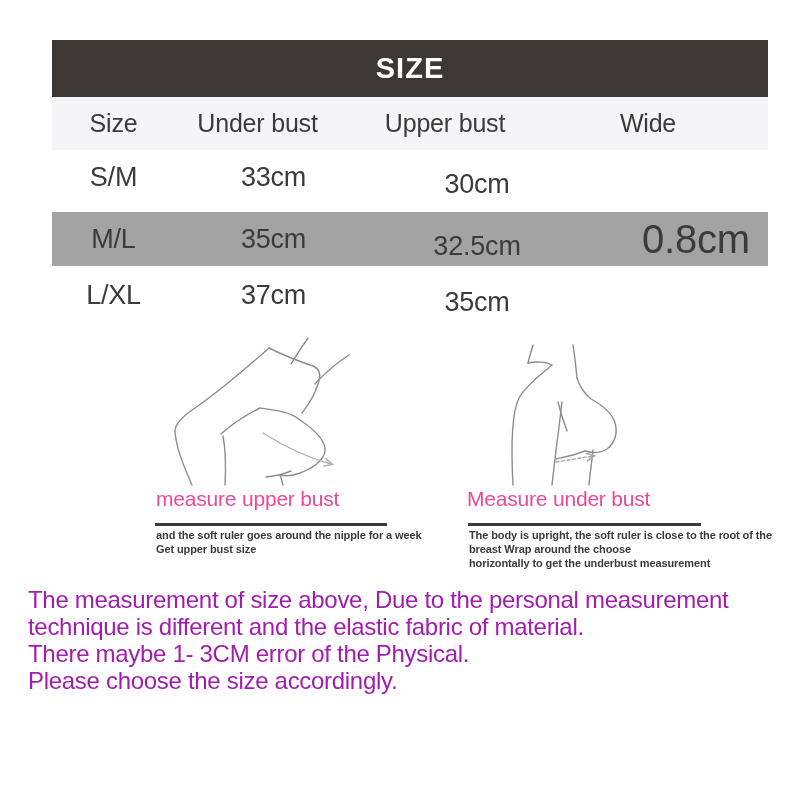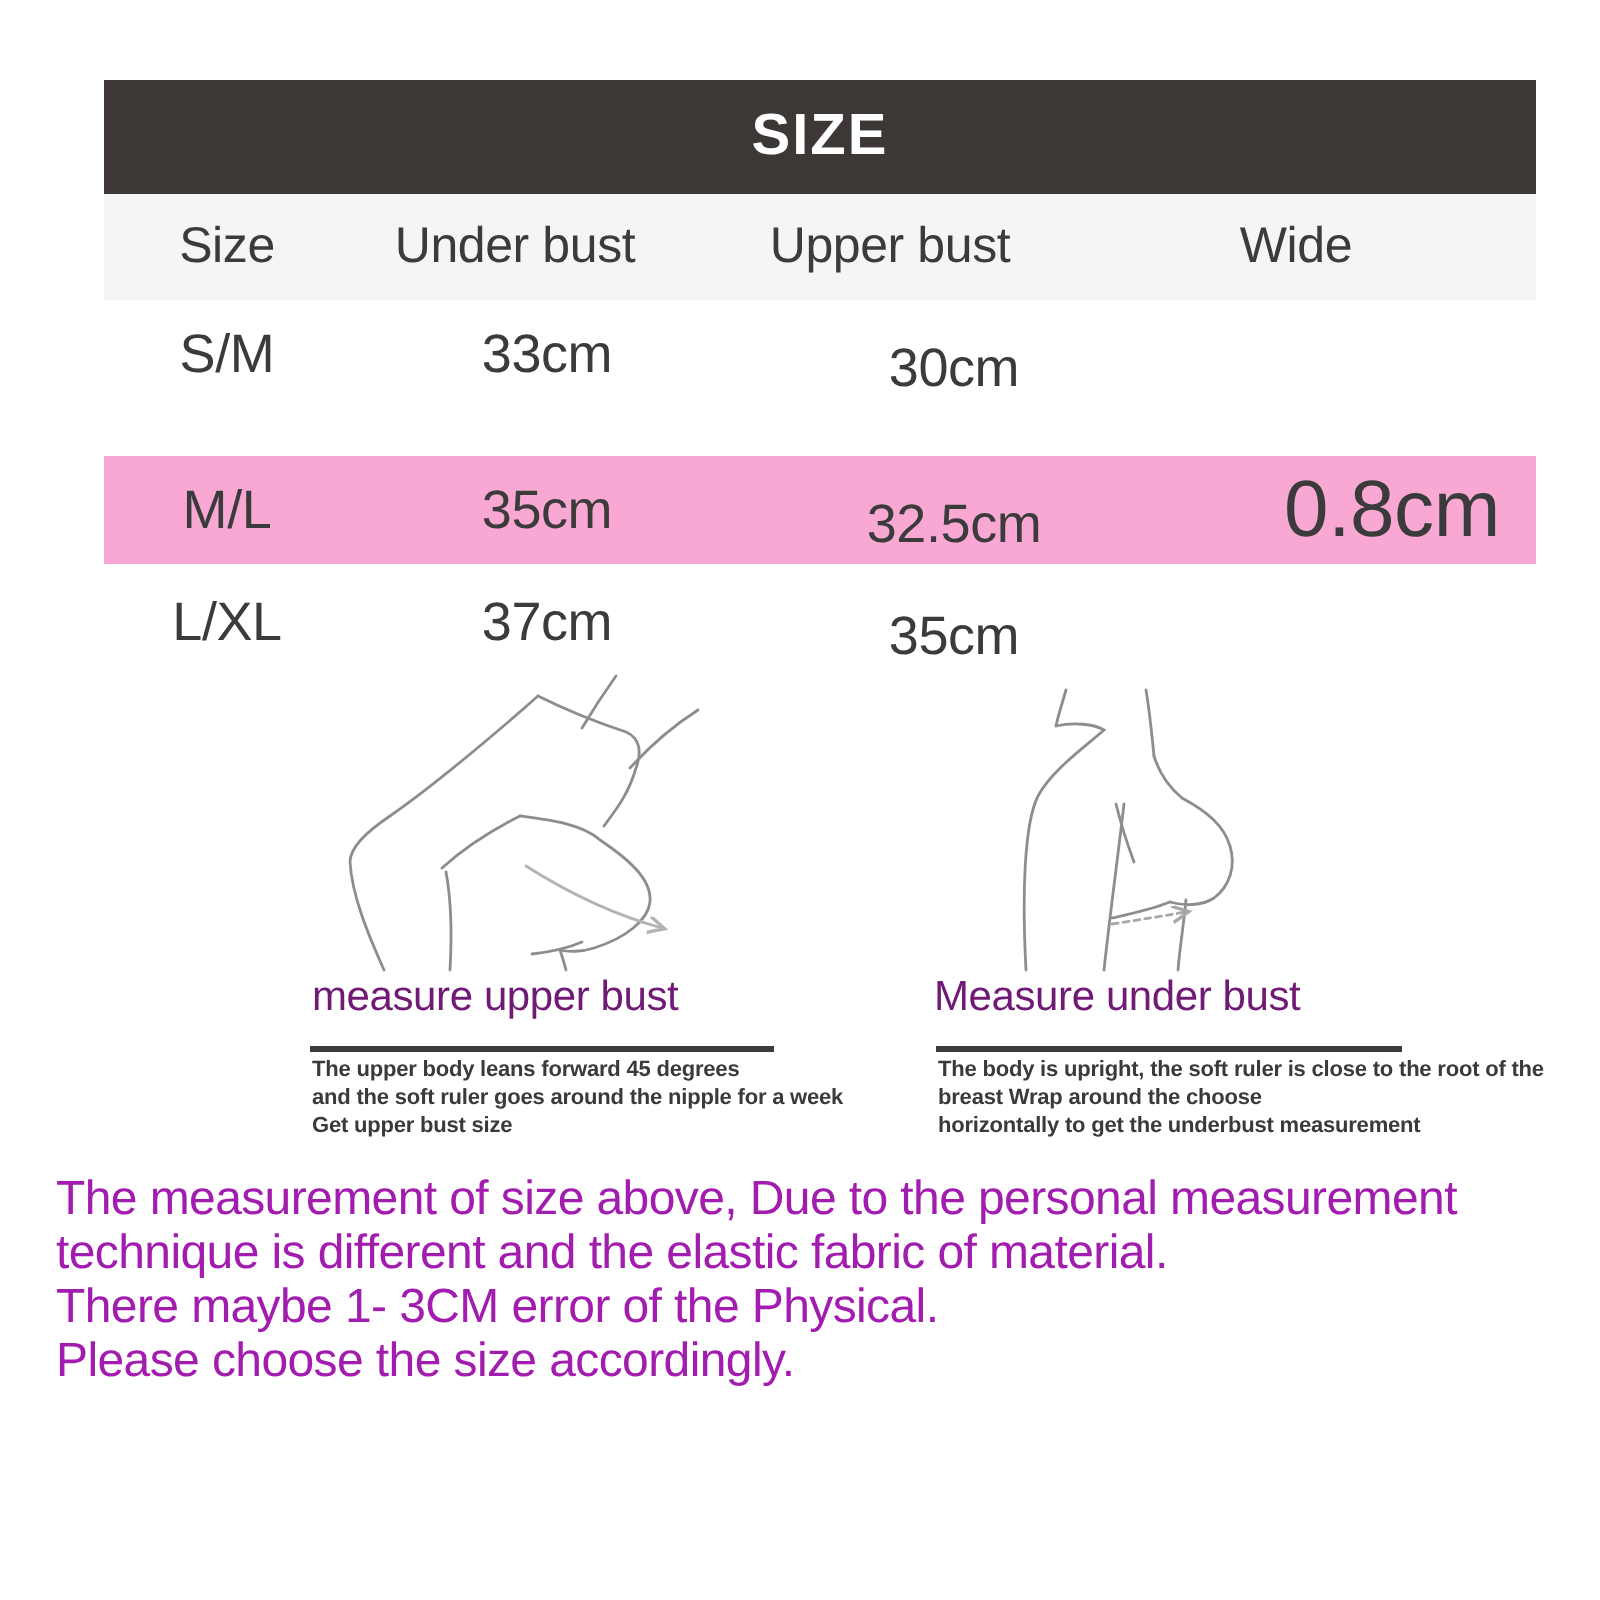--- a/index.html
+++ b/index.html
@@ -13,32 +13,32 @@
     background:#3d3735;display:flex;align-items:center;justify-content:center;
   }
   .banner span{color:#ffffff;font-size:29px;font-weight:bold;letter-spacing:1px;}
   
   .size-table{position:absolute;left:52px;top:97px;width:716px;}
   .trow{display:grid;grid-template-columns:123px 165px 210px 218px;align-items:center;}
   .trow .cell{text-align:center;letter-spacing:-0.2px;}
   .thead{height:53px;background:#f5f4f6;font-size:25px;}
   .r1{height:62px;}
   .r1 .cell{padding-bottom:8px;}
-  .r2{height:54px;background:#f9a8d4;margin-top:16px;}
+  .r2{height:54px;background:#a3a3a3;}
   .r3{height:58px;}
   .body-row{font-size:27px;gap:16px;}
   .cell.upper{transform:translateY(7px);}
   .cell.c4{transform:translateX(-11px);}
   .cell.wide-val{font-size:40px;transform:translateX(-11px);}
   
   .fig{position:absolute;}
   .fig-left{left:163px;top:336px;}
   .fig-right{left:495px;top:336px;}
   
-  .caption{position:absolute;top:487px;font-size:21px;color:#701a75;letter-spacing:-0.2px;white-space:nowrap;}
+  .caption{position:absolute;top:487px;font-size:21px;color:#ec4899;letter-spacing:-0.2px;white-space:nowrap;}
   .caption-left{left:156px;}
   .caption-right{left:467px;}
   .rule{position:absolute;top:523px;height:3px;background:#3b3b3b;}
   .rule-left{left:155px;width:232px;}
   .rule-right{left:468px;width:233px;}
   .notes{position:absolute;top:528px;font-size:11px;font-weight:bold;color:#3a3a3a;line-height:14px;letter-spacing:-0.1px;white-space:nowrap;}
   .notes-left{left:156px;}
   .notes-right{left:469px;}
   
   .disclaimer{position:absolute;left:28px;top:586px;font-size:24px;line-height:27px;color:#a21caf;letter-spacing:-0.3px;white-space:nowrap;}
@@ -117,21 +117,20 @@
       <path class="body-line" d="M63,66 C66,78 69,87 72,95"></path>
       <path class="body-line" d="M90,115 C80,119 70,121 61,123"></path>
       <path class="body-line" d="M98,114 C97,125 95,137 94,149"></path>
       <path class="arrow-line dash" d="M61,126 C74,124 86,122 98,120" marker-end="url(#ahR)"></path>
     </svg>
   </div>
 
   <div class="caption caption-left">measure upper bust</div>
   <div class="rule rule-left"></div>
   <div class="notes notes-left">
-    <div>The upper body leans forward 45 degrees</div>
     <div>and the soft ruler goes around the nipple for a week</div>
     <div>Get upper bust size</div>
   </div>
 
   <div class="caption caption-right">Measure under bust</div>
   <div class="rule rule-right"></div>
   <div class="notes notes-right">
     <div>The body is upright, the soft ruler is close to the root of the</div>
     <div>breast Wrap around the choose</div>
     <div>horizontally to get the underbust measurement</div>

